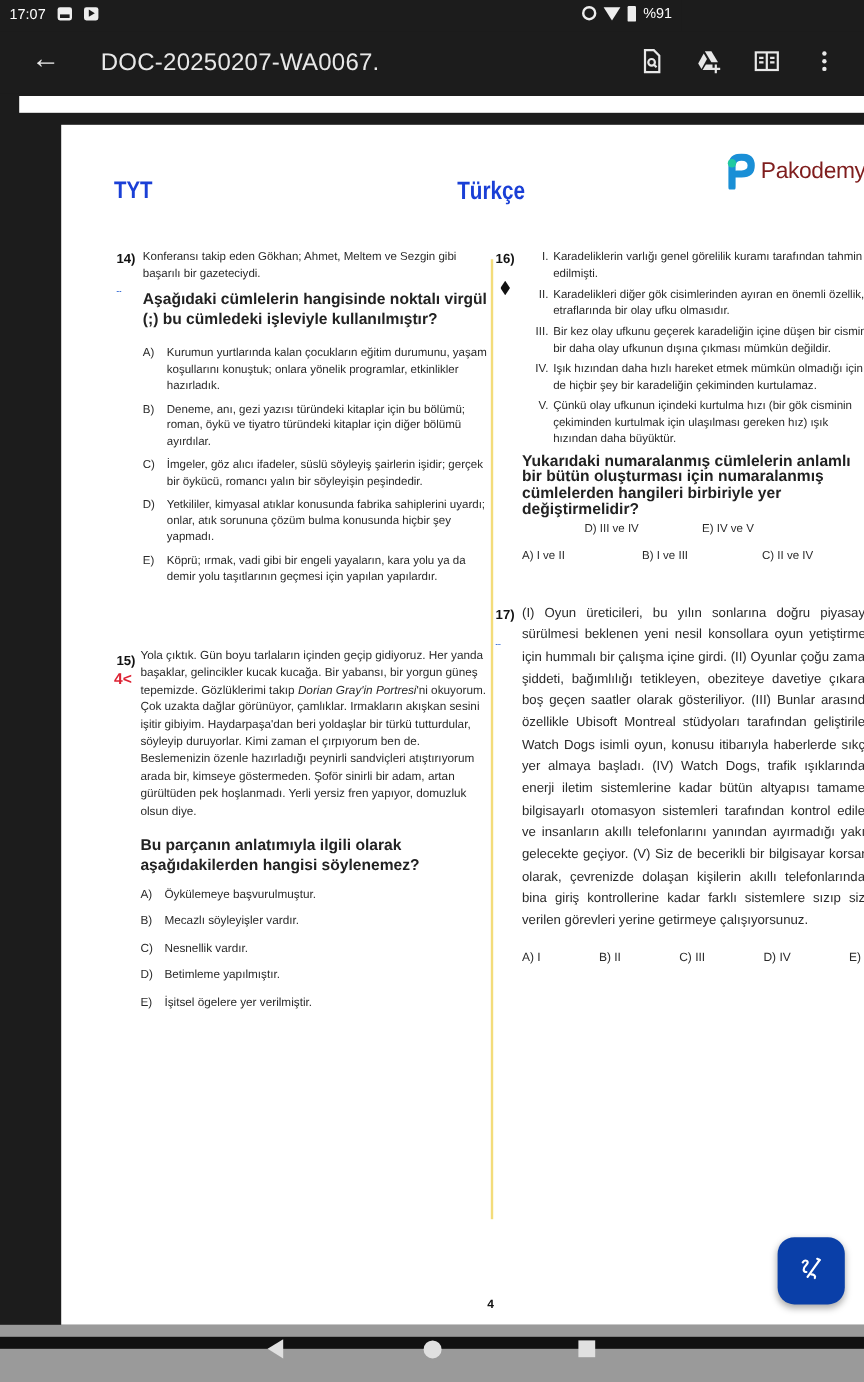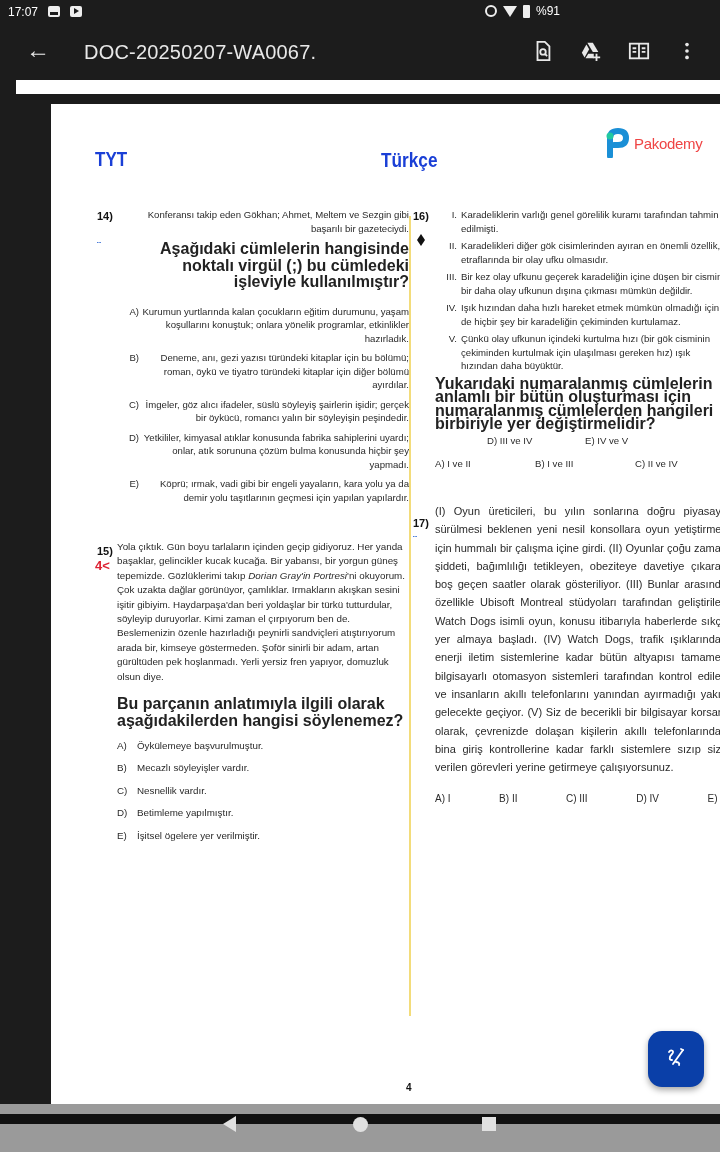--- a/index.html
+++ b/index.html
@@ -24,41 +24,41 @@
   .ico svg { width: 22px; height: 22px; }
 
   .viewer { position: absolute; left: 0; top: 78px; width: 720px; height: 1074px; background: #1c1c1c; }
   .prev-page { position: absolute; left: 16px; top: 2px; width: 704px; height: 14px; background: #fff; }
   .page { position: absolute; left: 16px; top: 26px; width: 704px; height: 1000px; background: #fff; margin-left: 35px; }
 
   .hdr-tyt { position: absolute; left: 44px; top: 44px; font-size: 20px; font-weight: bold; color: #1a3fd6; transform: scaleX(0.85); transform-origin: left; }
   .hdr-subj { position: absolute; left: 330px; top: 44px; font-size: 21px; font-weight: bold; color: #1a3fd6; transform: scaleX(0.82); transform-origin: left; }
   .brand { position: absolute; left: 553px; top: 24px; display: flex; align-items: center; gap: 4px; }
   .brand-logo { width: 26px; height: 30px; position: relative; }
-  .brand-name { font-size: 15px; color: #ef4444; letter-spacing: -0.3px; }
+  .brand-name { font-size: 19px; color: #7f1d1d; letter-spacing: -0.3px; }
 
   .divider { position: absolute; left: 358px; top: 112px; width: 2px; height: 800px; background: #f3dc7a; }
   .page-number { position: absolute; left: 355px; top: 978px; font-size: 10px; font-weight: bold; color: #111; }
 
   .q { position: absolute; color: #2a2a2a; font-size: 9.6px; line-height: 13.5px; }
   .q .num { position: absolute; font-weight: bold; font-size: 11px; color: #111; }
   .q p { margin: 0; }
-  .q .bold { font-weight: bold; color: #222; font-size: 16px; line-height: 16.5px; }
+  .q .bold { font-weight: bold; color: #222; font-size: 13px; line-height: 16.5px; }
   .opt { display: flex; margin-top: 6px; }
   .opt .lbl { width: 20px; flex: none; }
-  .q14 { left: 68px; top: 104px; width: 290px; text-align: right; }
+  .q14 { left: 68px; top: 104px; width: 290px; }
   .q14 .num { left: -22px; top: 2px; }
   .q15 { left: 66px; top: 436px; width: 292px; line-height: 14.4px; font-size: 9.8px; }
   .q15 .num { left: -20px; top: 4px; }
   .q16 { left: 384px; top: 104px; width: 292px; }
   .q16 .num { left: -22px; top: 2px; }
   .roman { display: flex; margin-bottom: 4px; }
   .roman .rl { width: 26px; flex: none; text-align: right; padding-right: 4px; }
   .q17 { left: 384px; top: 398px; width: 292px; font-size: 11px; line-height: 18.3px; }
-  .q17 .num { left: -22px; top: 12px; }
+  .q17 .num { left: -22px; top: 2px; }
   .answers-row { display: flex; justify-content: space-between; }
   .hand-mark { position: absolute; left: 44px; top: 454px; color: #d23; font-size: 13px; font-weight: bold; }
   .tiny-mark { position: absolute; font-size: 4px; color: #3a6fd6; }
   .diamond { position: absolute; left: 366px; top: 130px; width: 8px; height: 12px; background: #111; clip-path: polygon(50% 0, 100% 50%, 50% 100%, 0 50%); }
   .underline { }
 
   .fab { position: absolute; left: 648px; top: 1031px; width: 56px; height: 56px; background: #0a3fa8; border-radius: 14px; box-shadow: 0 3px 6px rgba(0,0,0,0.35); display: flex; align-items: center; justify-content: center; }
   .fab svg { width: 24px; height: 24px; }
 
   .nav-area { position: absolute; left: 0; top: 1104px; width: 720px; height: 48px; background: #9a9a9a; }

